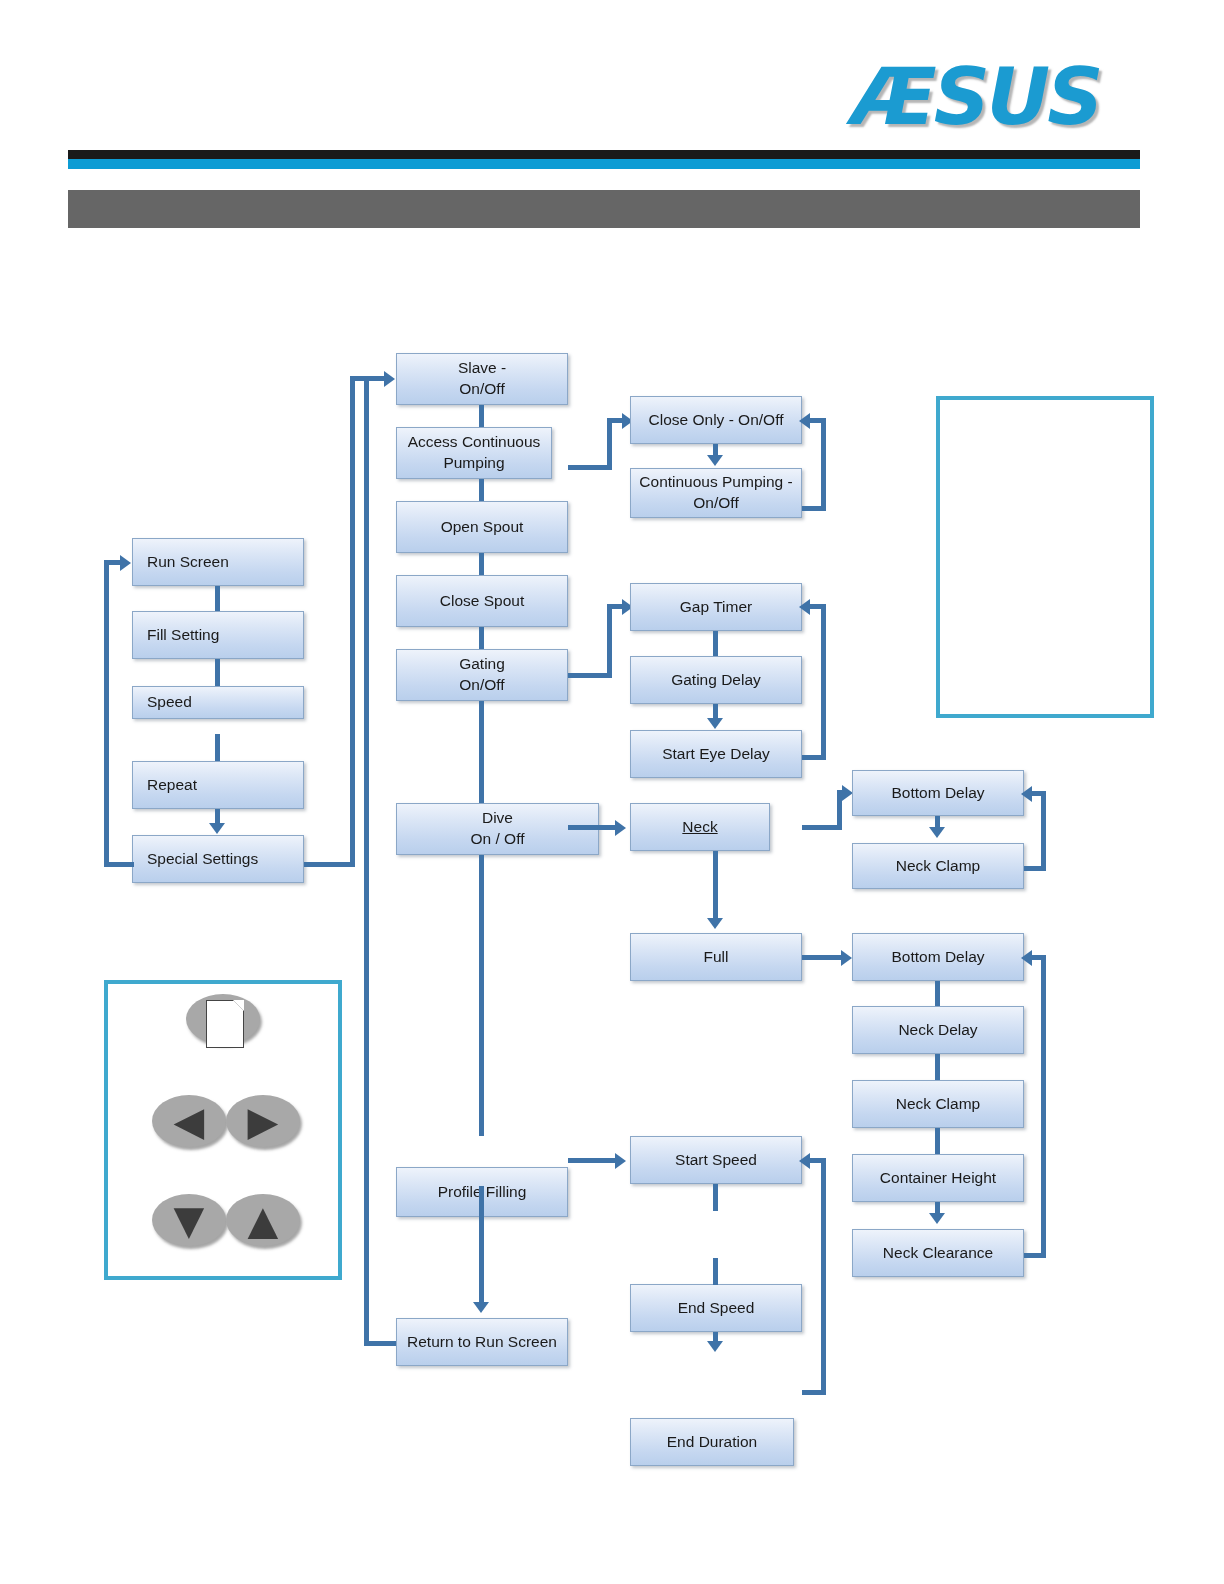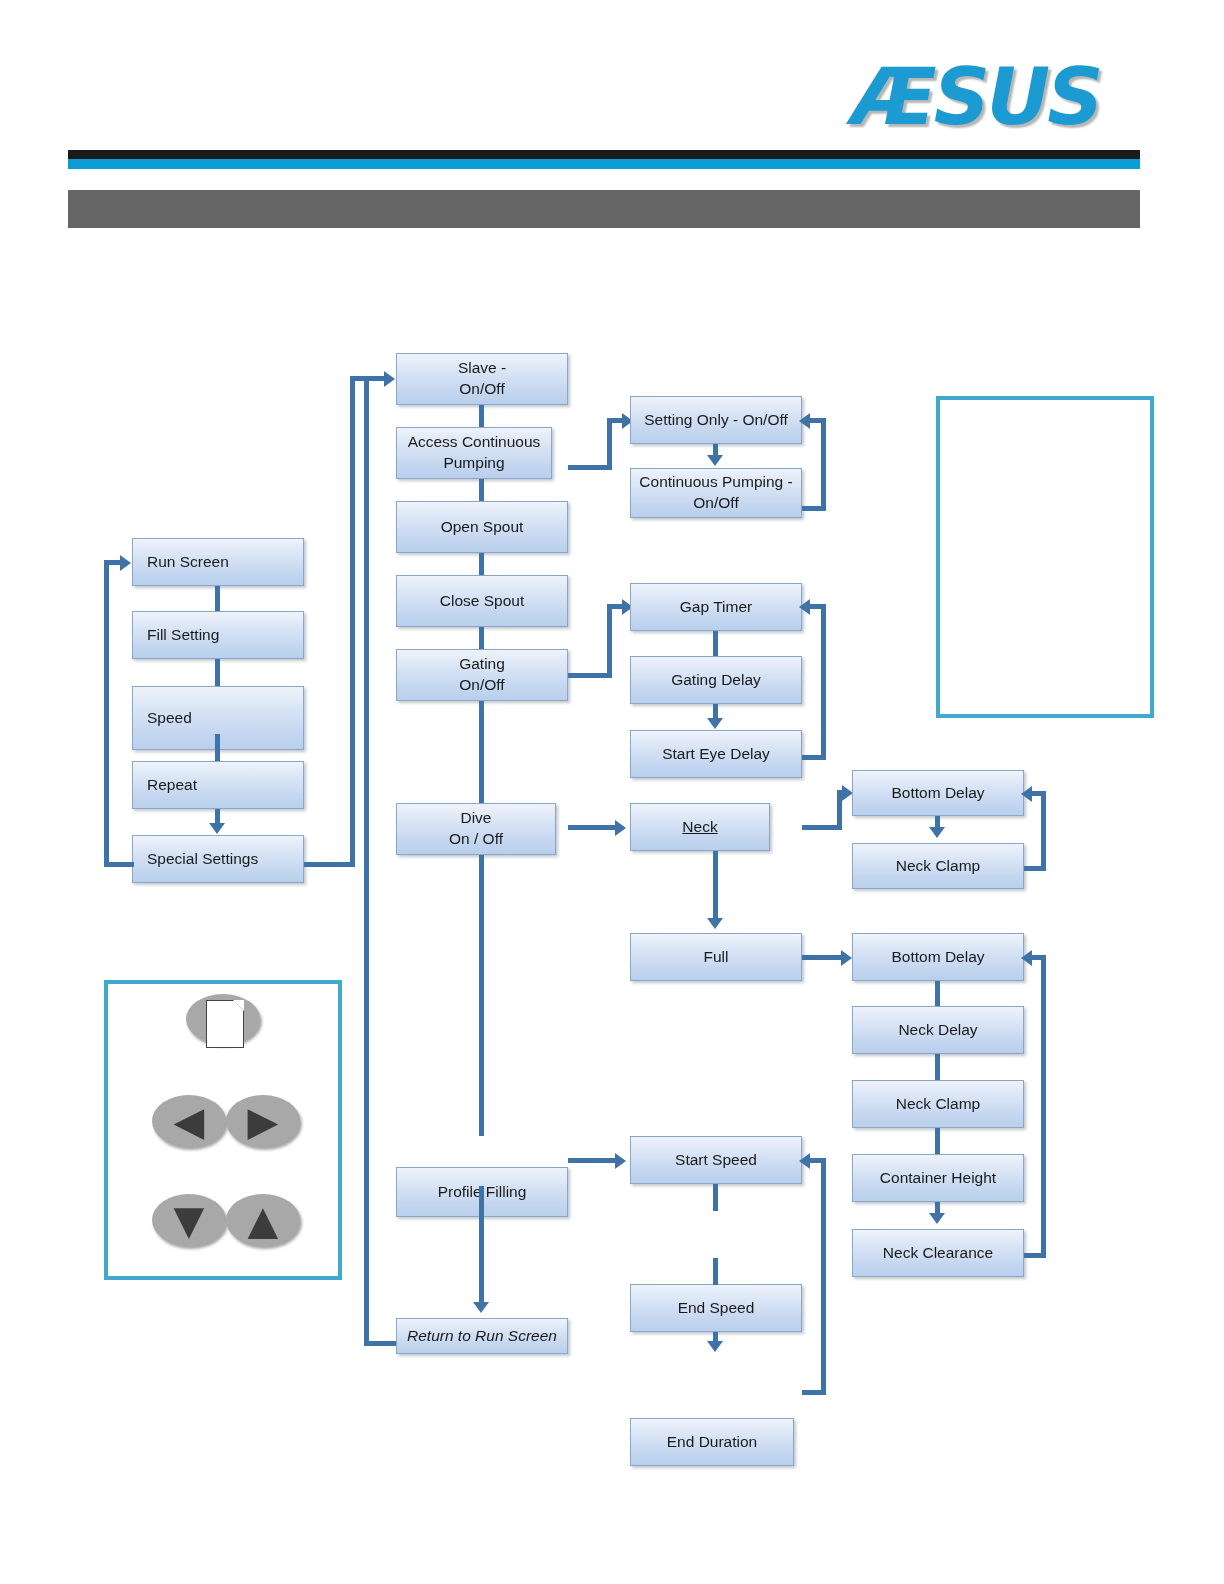--- a/index.html
+++ b/index.html
@@ -105,21 +105,21 @@
   <div class="glyph" style="left:152px;top:1194px;width:74px;height:52px;">▼</div>
   <div class="ellipse" style="left:226px;top:1194px;width:74px;height:52px;"></div>
   <div class="glyph" style="left:226px;top:1194px;width:74px;height:52px;">▲</div>
 
   <div class="node left-al" style="left:132px;top:538px;width:172px;height:48px;">
     <span>Run Screen</span>
   </div>
   <div class="node left-al" style="left:132px;top:611px;width:172px;height:48px;">
     <span>Fill Setting</span>
   </div>
-  <div class="node left-al" style="left:132px;top:686px;width:172px;height:64px;">
+  <div class="node left-al" style="left:132px;top:686px;width:172px;height:33px;">
     <span>Speed</span>
   </div>
   <div class="node left-al" style="left:132px;top:761px;width:172px;height:48px;">
     <span>Repeat</span>
   </div>
   <div class="node left-al" style="left:132px;top:835px;width:172px;height:48px;">
     <span>Special Settings</span>
   </div>
 
   <div class="ln-v" style="left:215px;top:586px;height:25px;"></div>
@@ -159,30 +159,30 @@
   </div>
   <div class="node" style="left:396px;top:575px;width:172px;height:52px;">
     <span>Close Spout</span>
   </div>
   <div class="node" style="left:396px;top:649px;width:172px;height:52px;">
     <span>
         <span class="ln">Gating</span>
         <span class="ln">On/Off</span>
       </span>
   </div>
-  <div class="node" style="left:396px;top:803px;width:160px;height:52px;">
+  <div class="node" style="left:396px;top:803px;width:203px;height:52px;">
     <span>
         <span class="ln">Dive</span>
         <span class="ln">On / Off</span>
       </span>
   </div>
   <div class="node" style="left:396px;top:1136px;width:172px;height:50px;margin-top:31px;">
     <span>Profile Filling</span>
   </div>
-  <div class="node" style="left:396px;top:1318px;width:172px;height:36px;font-style:italic;">
+  <div class="node" style="left:396px;top:1318px;width:172px;height:48px;">
     <span>Return to Run Screen</span>
   </div>
 
   <div class="ln-v" style="left:479px;top:405px;height:22px;"></div>
   <div class="ln-v" style="left:479px;top:479px;height:22px;"></div>
   <div class="ln-v" style="left:479px;top:553px;height:22px;"></div>
   <div class="ln-v" style="left:479px;top:627px;height:22px;"></div>
   <div class="ln-v" style="left:479px;top:701px;height:102px;"></div>
   <div class="ln-v" style="left:479px;top:855px;height:281px;"></div>
   <div class="ln-v" style="left:479px;top:1186px;height:117px;"></div>
@@ -198,21 +198,21 @@
   <div class="ln-h" style="left:607px;top:604px;width:18px;"></div>
   <div class="arr arr-r" style="left:622px;top:599px;"></div>
 
   <div class="ln-h" style="left:568px;top:825px;width:48px;"></div>
   <div class="arr arr-r" style="left:615px;top:820px;"></div>
 
   <div class="ln-h" style="left:568px;top:1158px;width:48px;"></div>
   <div class="arr arr-r" style="left:615px;top:1153px;"></div>
 
   <div class="node" style="left:630px;top:396px;width:172px;height:48px;">
-    <span>Setting Only - On/Off</span>
+    <span>Close Only - On/Off</span>
   </div>
   <div class="node" style="left:630px;top:468px;width:172px;height:50px;">
     <span>
         <span class="ln">Continuous Pumping -</span>
         <span class="ln">On/Off</span>
       </span>
   </div>
   <div class="node" style="left:630px;top:583px;width:172px;height:48px;">
     <span>Gap Timer</span>
   </div>

